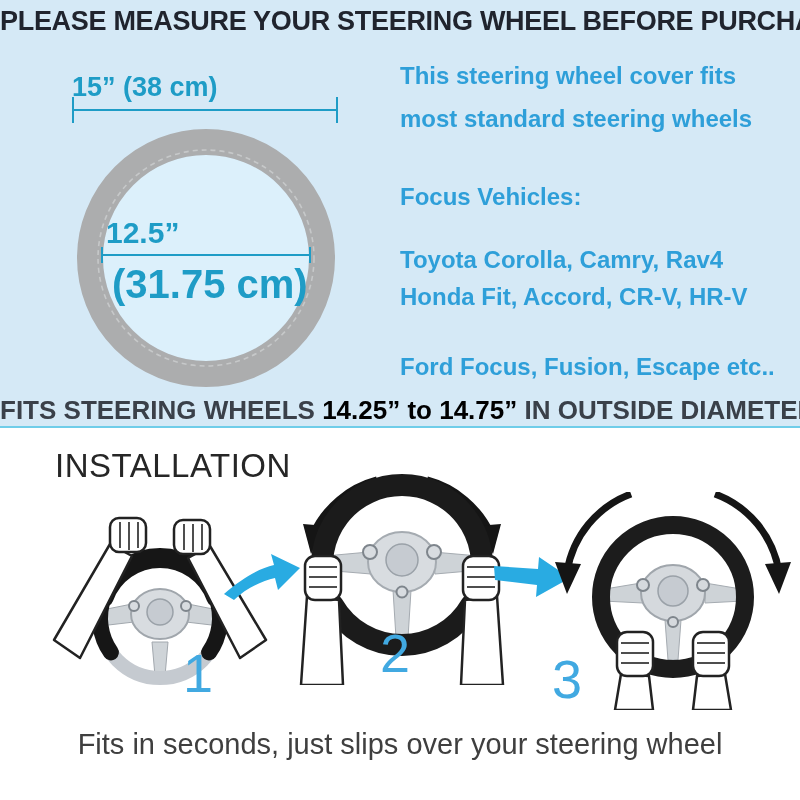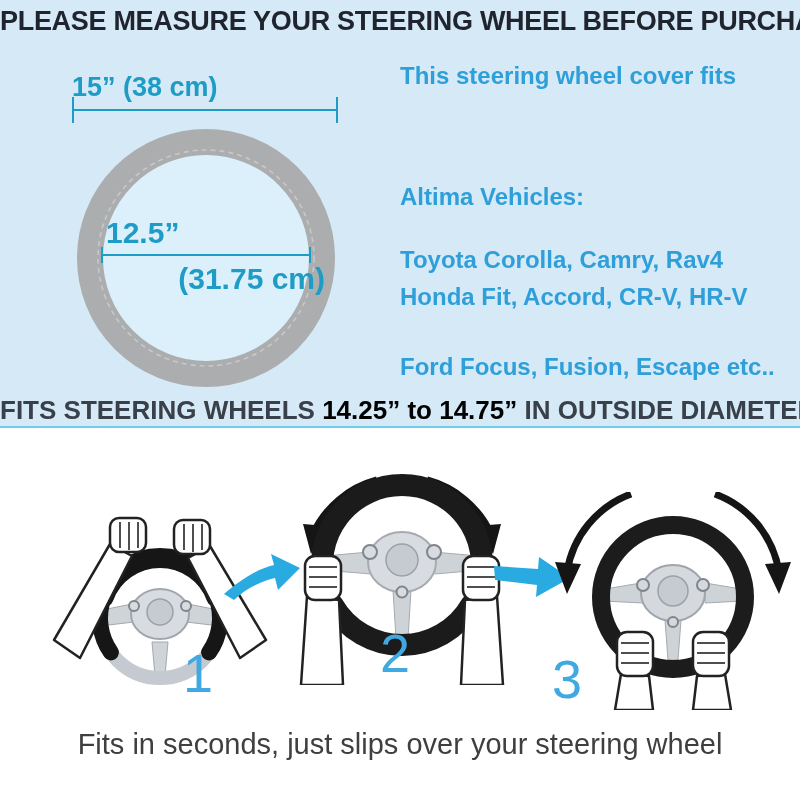--- a/index.html
+++ b/index.html
@@ -10,22 +10,22 @@
   #main-heading{position:absolute;left:0;top:6px;width:800px;text-align:center;
       font-size:27px;font-weight:700;letter-spacing:-0.3px;color:#20242e;white-space:nowrap;}
   
   .brk-line{position:absolute;background:#1e9cc6;}
   #outer-label{position:absolute;left:72px;top:72px;width:266px;
       font-size:27px;font-weight:700;color:#1e9cc6;white-space:nowrap;}
   
   #ring-svg{position:absolute;left:75px;top:127px;}
   #inner-label-in{position:absolute;left:106px;top:216px;width:200px;
       font-size:30px;font-weight:700;color:#1e9cc6;}
-  #inner-label-cm{position:absolute;left:105px;top:262px;width:220px;text-align:right;
-      font-size:30px;font-weight:700;color:#1e9cc6;white-space:nowrap;}
+  #inner-label-cm{position:absolute;left:112px;top:262px;width:220px;text-align:left;
+      font-size:40px;font-weight:700;color:#1e9cc6;white-space:nowrap;}
   
   .blue-line{position:absolute;left:400px;font-size:24px;font-weight:700;
       color:#2e9fd9;white-space:nowrap;}
   
   #fits-line{position:absolute;left:0;top:395px;width:800px;text-align:center;
       font-size:26px;font-weight:700;color:#3a4049;white-space:nowrap;}
   #fits-line .rng{color:#000000;}
   #divider{position:absolute;left:0;top:426px;width:800px;height:2px;background:#6fcde9;}
   
   #install-title{position:absolute;left:55px;top:447px;font-size:33px;font-weight:400;
@@ -56,30 +56,32 @@
       <circle cx="131" cy="131" r="108" fill="none" stroke="#c6c8c9" stroke-width="1.6" stroke-dasharray="5 4"></circle>
     </svg>
 
     <div id="inner-label-in">12.5”</div>
     <div class="brk-line" style="left:103px;top:254px;width:206px;height:2px;"></div>
     <div class="brk-line" style="left:101px;top:247px;width:2px;height:16px;"></div>
     <div class="brk-line" style="left:309px;top:247px;width:2px;height:16px;"></div>
     <div id="inner-label-cm">(31.75 cm)</div>
 
     <div class="blue-line" style="top:62px;">This steering wheel cover fits</div>
-    <div class="blue-line" style="top:183px;">Altima Vehicles:</div>
+    <div class="blue-line" style="top:105px;">most standard steering wheels</div>
+    <div class="blue-line" style="top:183px;">Focus Vehicles:</div>
     <div class="blue-line" style="top:214px;margin-top:32px;">Toyota Corolla, Camry, Rav4</div>
     <div class="blue-line" style="top:283px;">Honda Fit, Accord, CR-V, HR-V</div>
     <div class="blue-line" style="top:353px;">Ford Focus, Fusion, Escape etc..</div>
 
     <div id="fits-line"><span>FITS STEERING WHEELS </span><span class="rng">14.25” to 14.75”</span><span> IN OUTSIDE DIAMETER</span></div>
   </div>
 
   <div id="divider"></div>
 
+  <div id="install-title">INSTALLATION</div>
 
   <svg class="abs" style="left:40px;top:500px;" width="250" height="205" viewBox="0 0 250 205">
 
     <path d="M62,110 L92,104 L94,122 L60,126 Z" fill="#cfd4d8" stroke="#a2a8ae" stroke-width="1"></path>
     <path d="M148,104 L178,110 L180,126 L146,122 Z" fill="#cfd4d8" stroke="#a2a8ae" stroke-width="1"></path>
     <path d="M112,142 L128,142 L125,176 L115,176 Z" fill="#cfd4d8" stroke="#a2a8ae" stroke-width="1"></path>
 
     <circle cx="120" cy="118" r="60" fill="none" stroke="#c5cad0" stroke-width="14"></circle>
 
     <path d="M63.6,97.5 A60,60 0 0 1 176.4,97.5" fill="none" stroke="#161616" stroke-width="20" stroke-linecap="round"></path>

